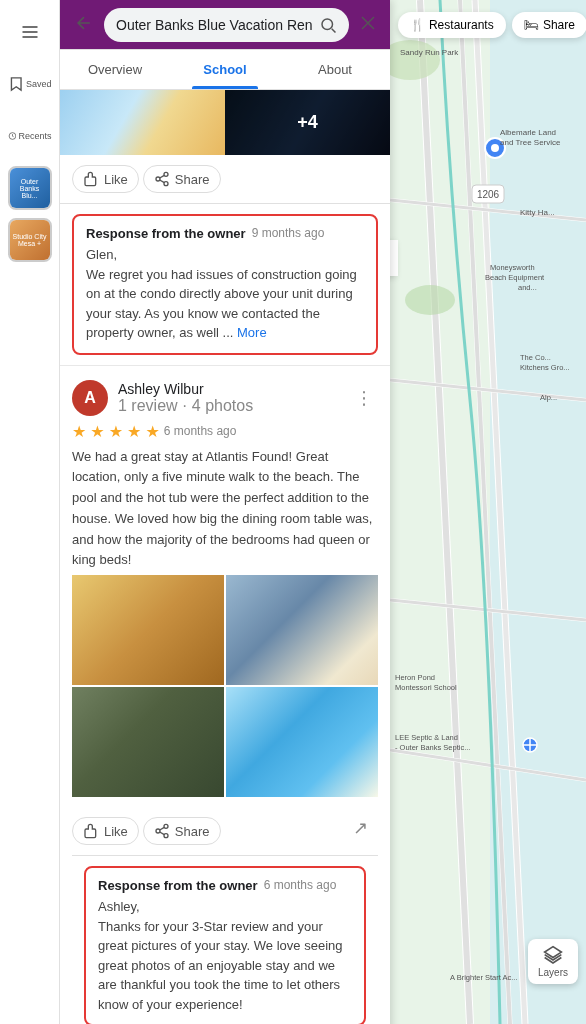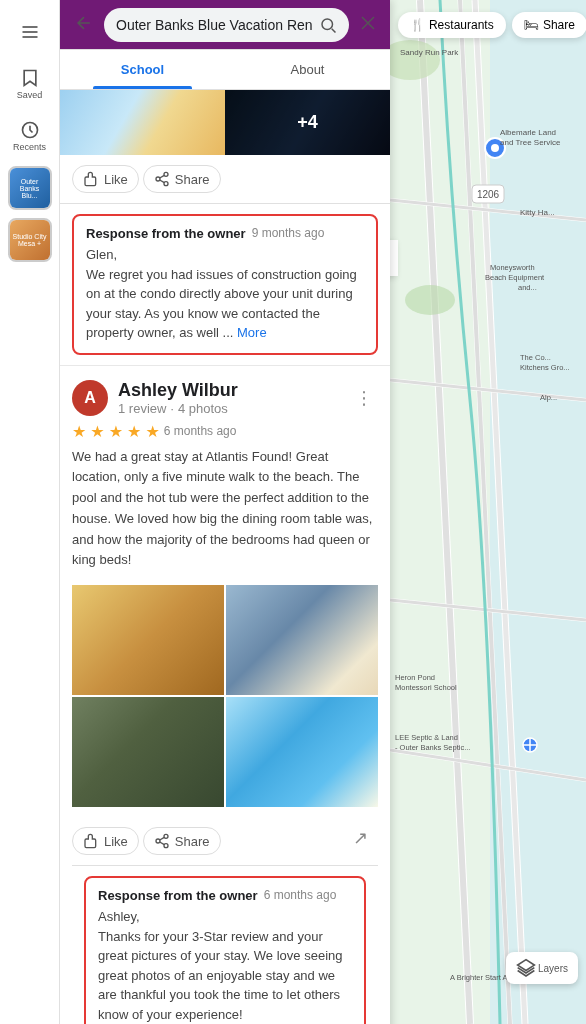--- a/index.html
+++ b/index.html
@@ -30,21 +30,20 @@
       left: 0;
       top: 0;
       height: 100%;
       z-index: 3;
     }
 
     .sidebar-icon {
       width: 44px;
       height: 44px;
       display: flex;
-      flex-direction: column;
       align-items: center;
       justify-content: center;
       cursor: pointer;
       border-radius: 8px;
       font-size: 10px;
       color: #555;
       gap: 2px;
     }
 
     .sidebar-icon svg { width: 20px; height: 20px; }
@@ -254,27 +253,27 @@
       display: flex;
       align-items: center;
       justify-content: center;
       font-size: 16px;
       font-weight: bold;
       color: #fff;
       flex-shrink: 0;
     }
 
     .reviewer-name {
-      font-size: 18px;
-      font-weight: 700;
+      font-size: 14px;
+      font-weight: 400;
       color: #202124;
     }
 
     .reviewer-meta {
-      font-size: 13px;
+      font-size: 16px;
       color: #888;
     }
 
     .three-dot {
       width: 28px;
       height: 28px;
       display: flex;
       align-items: center;
       justify-content: center;
       cursor: pointer;
@@ -297,21 +296,21 @@
 
     .review-date {
       font-size: 12px;
       color: #888;
     }
 
     .review-text {
       font-size: 13px;
       color: #444;
       line-height: 1.6;
-      margin-bottom: 14px;
+      margin-bottom: 4px;
     }
 
     
     .photo-grid {
       display: grid;
       grid-template-columns: 1fr 1fr;
       grid-template-rows: 110px 110px;
       gap: 2px;
       margin-bottom: 10px;
     }
@@ -364,21 +363,21 @@
       position: absolute;
       bottom: 40px;
       right: 8px;
       background: #fff;
       border-radius: 8px;
       padding: 6px 10px;
       font-size: 11px;
       box-shadow: 0 2px 6px rgba(0,0,0,0.2);
       cursor: pointer;
       display: flex;
-      flex-direction: row;
+      flex-direction: column;
       align-items: center;
       gap: 2px;
     }
 
     .collapse-btn {
       position: absolute;
       top: 240px;
       left: -12px;
       width: 20px;
       height: 36px;
@@ -462,20 +461,23 @@
         </div>
         <div style="cursor:pointer;padding:4px;">
           <svg viewBox="0 0 24 24" width="18" height="18" fill="none" stroke="#555" stroke-width="2">
             <line x1="4" y1="4" x2="20" y2="20"></line>
             <line x1="20" y1="4" x2="4" y2="20"></line>
           </svg>
         </div>
       </div>
 
       <div class="tabs">
+        <div class="tab">
+          <span>Overview</span>
+        </div>
         <div class="tab active">
           <span>School</span>
         </div>
         <div class="tab">
           <span>About</span>
         </div>
       </div>
 
       <div class="scrollable">
 

